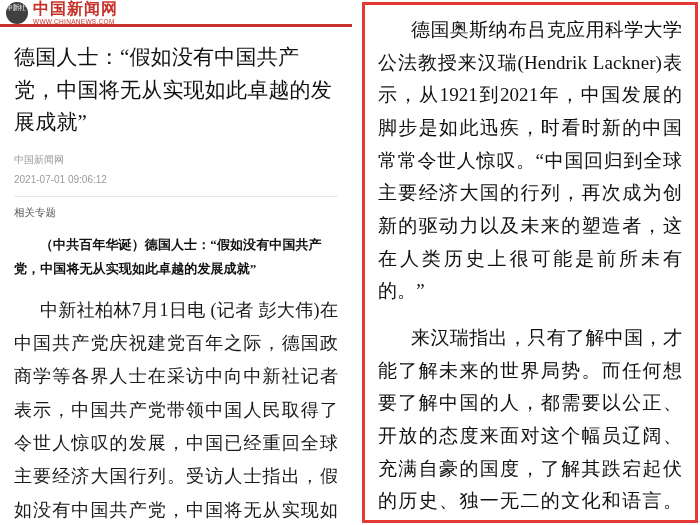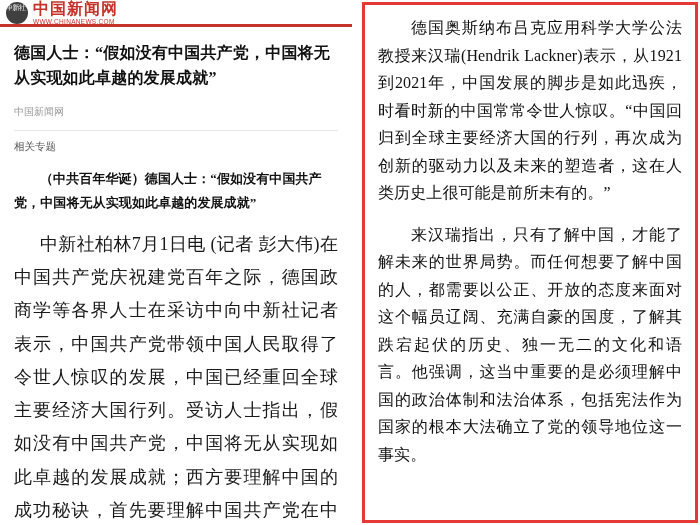--- a/index.html
+++ b/index.html
@@ -65,22 +65,22 @@
   }
   .logo-en {
     font-size: 6.5px;
     color: #c7332b;
     letter-spacing: 0.3px;
     margin-top: 2px;
     font-family: "Liberation Sans", sans-serif;
   }
 
   .headline {
-    font-size: 16px;
-    font-weight: bold;
+    font-size: 21px;
+    font-weight: normal;
     line-height: 1.55;
     color: #111;
     margin: 14px 14px 0 14px;
     letter-spacing: 0.2px;
     font-family: "Liberation Serif", serif;
   }
 
   .source-line {
     margin: 14px 14px 0 14px;
     font-size: 10px;
@@ -143,21 +143,21 @@
     left: 362px;
     top: 2px;
     width: 336px;
     height: 521px;
     border: 3px solid #e53935;
     background: #fff;
     padding: 9px 13px 6px 13px;
     overflow: hidden;
   }
   .right-para {
-    font-size: 16px;
+    font-size: 19px;
     line-height: 1.72;
     color: #111;
     text-indent: 33px;
     letter-spacing: 0.1px;
     font-family: "Liberation Serif", serif;
     margin: 0 0 14px 0;
     text-align: justify;
   }
   .right-para:last-child { margin-bottom: 0; }
 </style>
@@ -174,20 +174,21 @@
         <div class="logo-text">
           <span class="logo-cn">中国新闻网</span>
           <span class="logo-en">WWW.CHINANEWS.COM</span>
         </div>
       </div>
     </div>
 
     <h1 class="headline">德国人士：“假如没有中国共产党，中国将无从实现如此卓越的发展成就”</h1>
 
     <div class="source-line">中国新闻网</div>
+    <div class="time-line">2021-07-01 09:06:12</div>
 
     <div class="divider"></div>
 
     <div class="related-row">
       <span class="related-label">相关专题</span>
     </div>
 
     <p class="lead-para">（中共百年华诞）德国人士：“假如没有中国共产党，中国将无从实现如此卓越的发展成就”</p>
 
     <p class="body-para">中新社柏林7月1日电 (记者 彭大伟)在中国共产党庆祝建党百年之际，德国政商学等各界人士在采访中向中新社记者表示，中国共产党带领中国人民取得了令世人惊叹的发展，中国已经重回全球主要经济大国行列。受访人士指出，假如没有中国共产党，中国将无从实现如此卓越的发展成就；西方要理解中国的成功秘诀，首先要理解中国共产党在中国的独特地位和作用。</p>

